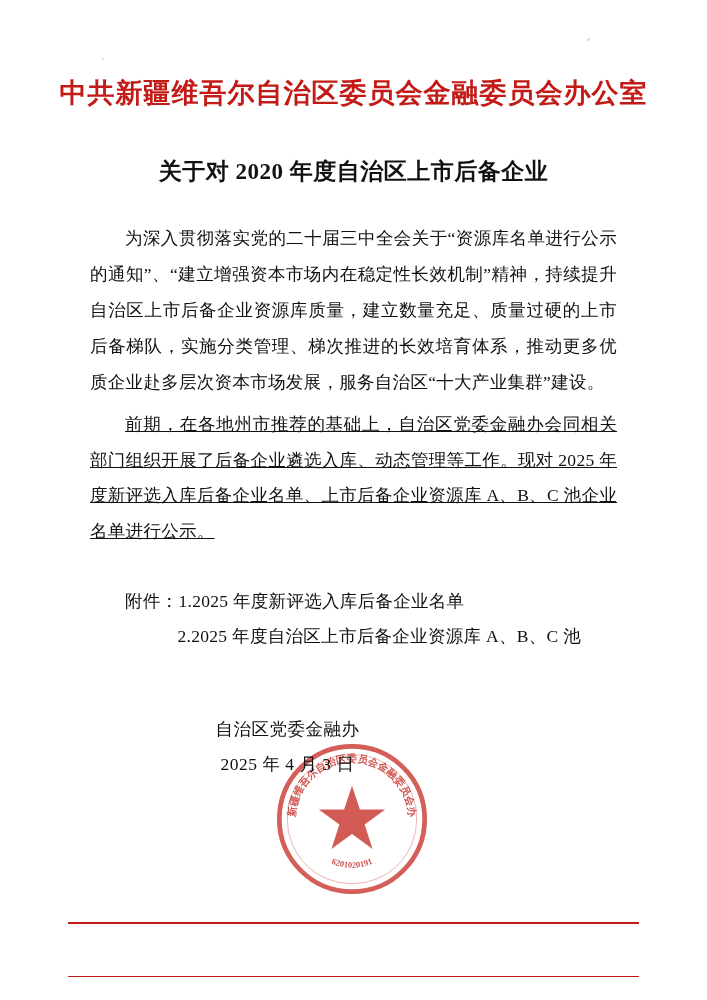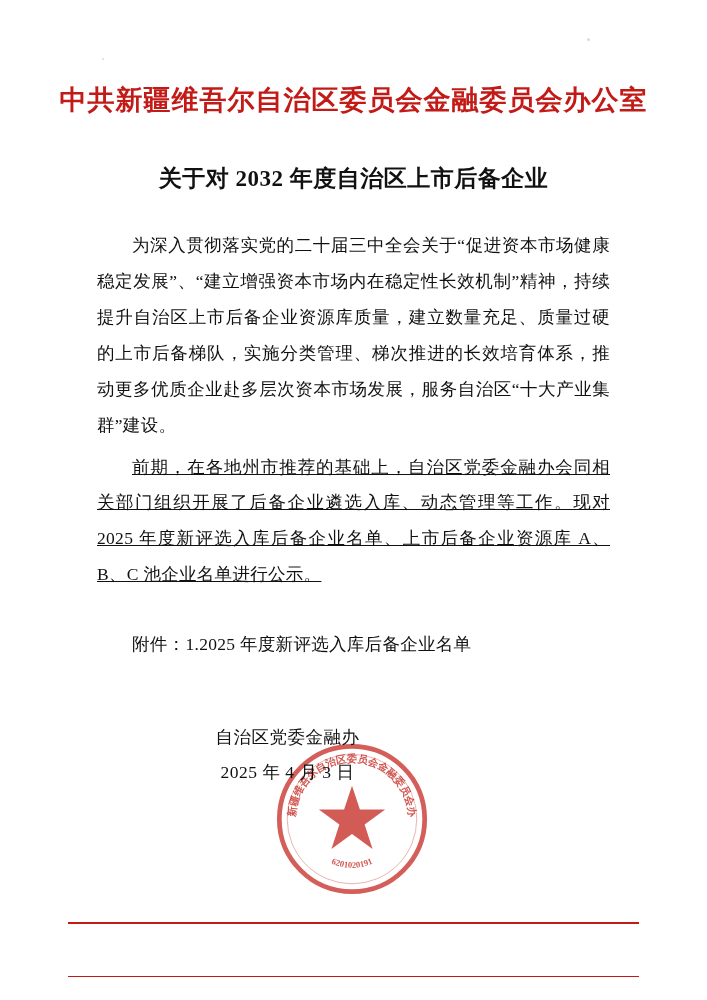--- a/index.html
+++ b/index.html
@@ -12,21 +12,21 @@
     height: 1000px;
     position: relative;
     font-family: "Liberation Serif", "DejaVu Serif", serif;
     color: #111;
     overflow: hidden;
   }
 
   .page {
     position: absolute;
     inset: 0;
-    padding: 12px;
+    padding: 5px;
   }
 
   
   .masthead {
     text-align: center;
     margin-top: 72px;
     color: #c21b17;
     font-weight: bold;
     font-size: 27px;
     letter-spacing: 1px;
@@ -130,32 +130,33 @@
 <body>
 
 <div class="page">
 
   <div class="spot" style="left:587px; top:38px;"></div>
   <div class="spot" style="left:102px; top:58px; width:2px; height:2px;"></div>
 
   <div class="masthead">中共新疆维吾尔自治区委员会金融委员会办公室</div>
 
   <div class="doc-title">
-    <span class="line">关于对 2032 年度自治区上市后备企业</span>
+    <span class="line">关于对 2020 年度自治区上市后备企业</span>
   </div>
 
   <div class="body-wrap">
-    <p class="para">为深入贯彻落实党的二十届三中全会关于“促进资本市场健康稳定发展”、“建立增强资本市场内在稳定性长效机制”精神，持续提升自治区上市后备企业资源库质量，建立数量充足、质量过硬的上市后备梯队，实施分类管理、梯次推进的长效培育体系，推动更多优质企业赴多层次资本市场发展，服务自治区“十大产业集群”建设。</p>
+    <p class="para">为深入贯彻落实党的二十届三中全会关于“资源库名单进行公示的通知”、“建立增强资本市场内在稳定性长效机制”精神，持续提升自治区上市后备企业资源库质量，建立数量充足、质量过硬的上市后备梯队，实施分类管理、梯次推进的长效培育体系，推动更多优质企业赴多层次资本市场发展，服务自治区“十大产业集群”建设。</p>
     <p class="para">前期，在各地州市推荐的基础上，自治区党委金融办会同相关部门组织开展了后备企业遴选入库、动态管理等工作。现对 2025 年度新评选入库后备企业名单、上市后备企业资源库 A、B、C 池企业名单进行公示。</p>
   </div>
 
   <div class="attach">
     <div class="a-first">
       <span>附件：</span><span>1.2025 年度新评选入库后备企业名单</span>
     </div>
+    <div class="a-rest">2.2025 年度自治区上市后备企业资源库 A、B、C 池</div>
   </div>
 
   <svg class="seal" viewBox="0 0 200 200">
     <g opacity="0.78" fill="none" stroke="#c8322c">
       <circle cx="100" cy="100" r="92" stroke-width="6"></circle>
       <circle cx="100" cy="100" r="82" stroke-width="1.2" opacity="0.5"></circle>
     </g>
     <g opacity="0.8" fill="#c8322c">
       <polygon points="100,58 110,88 142,88 116,107 126,138 100,119 74,138 84,107 58,88 90,88"></polygon>
     </g>

